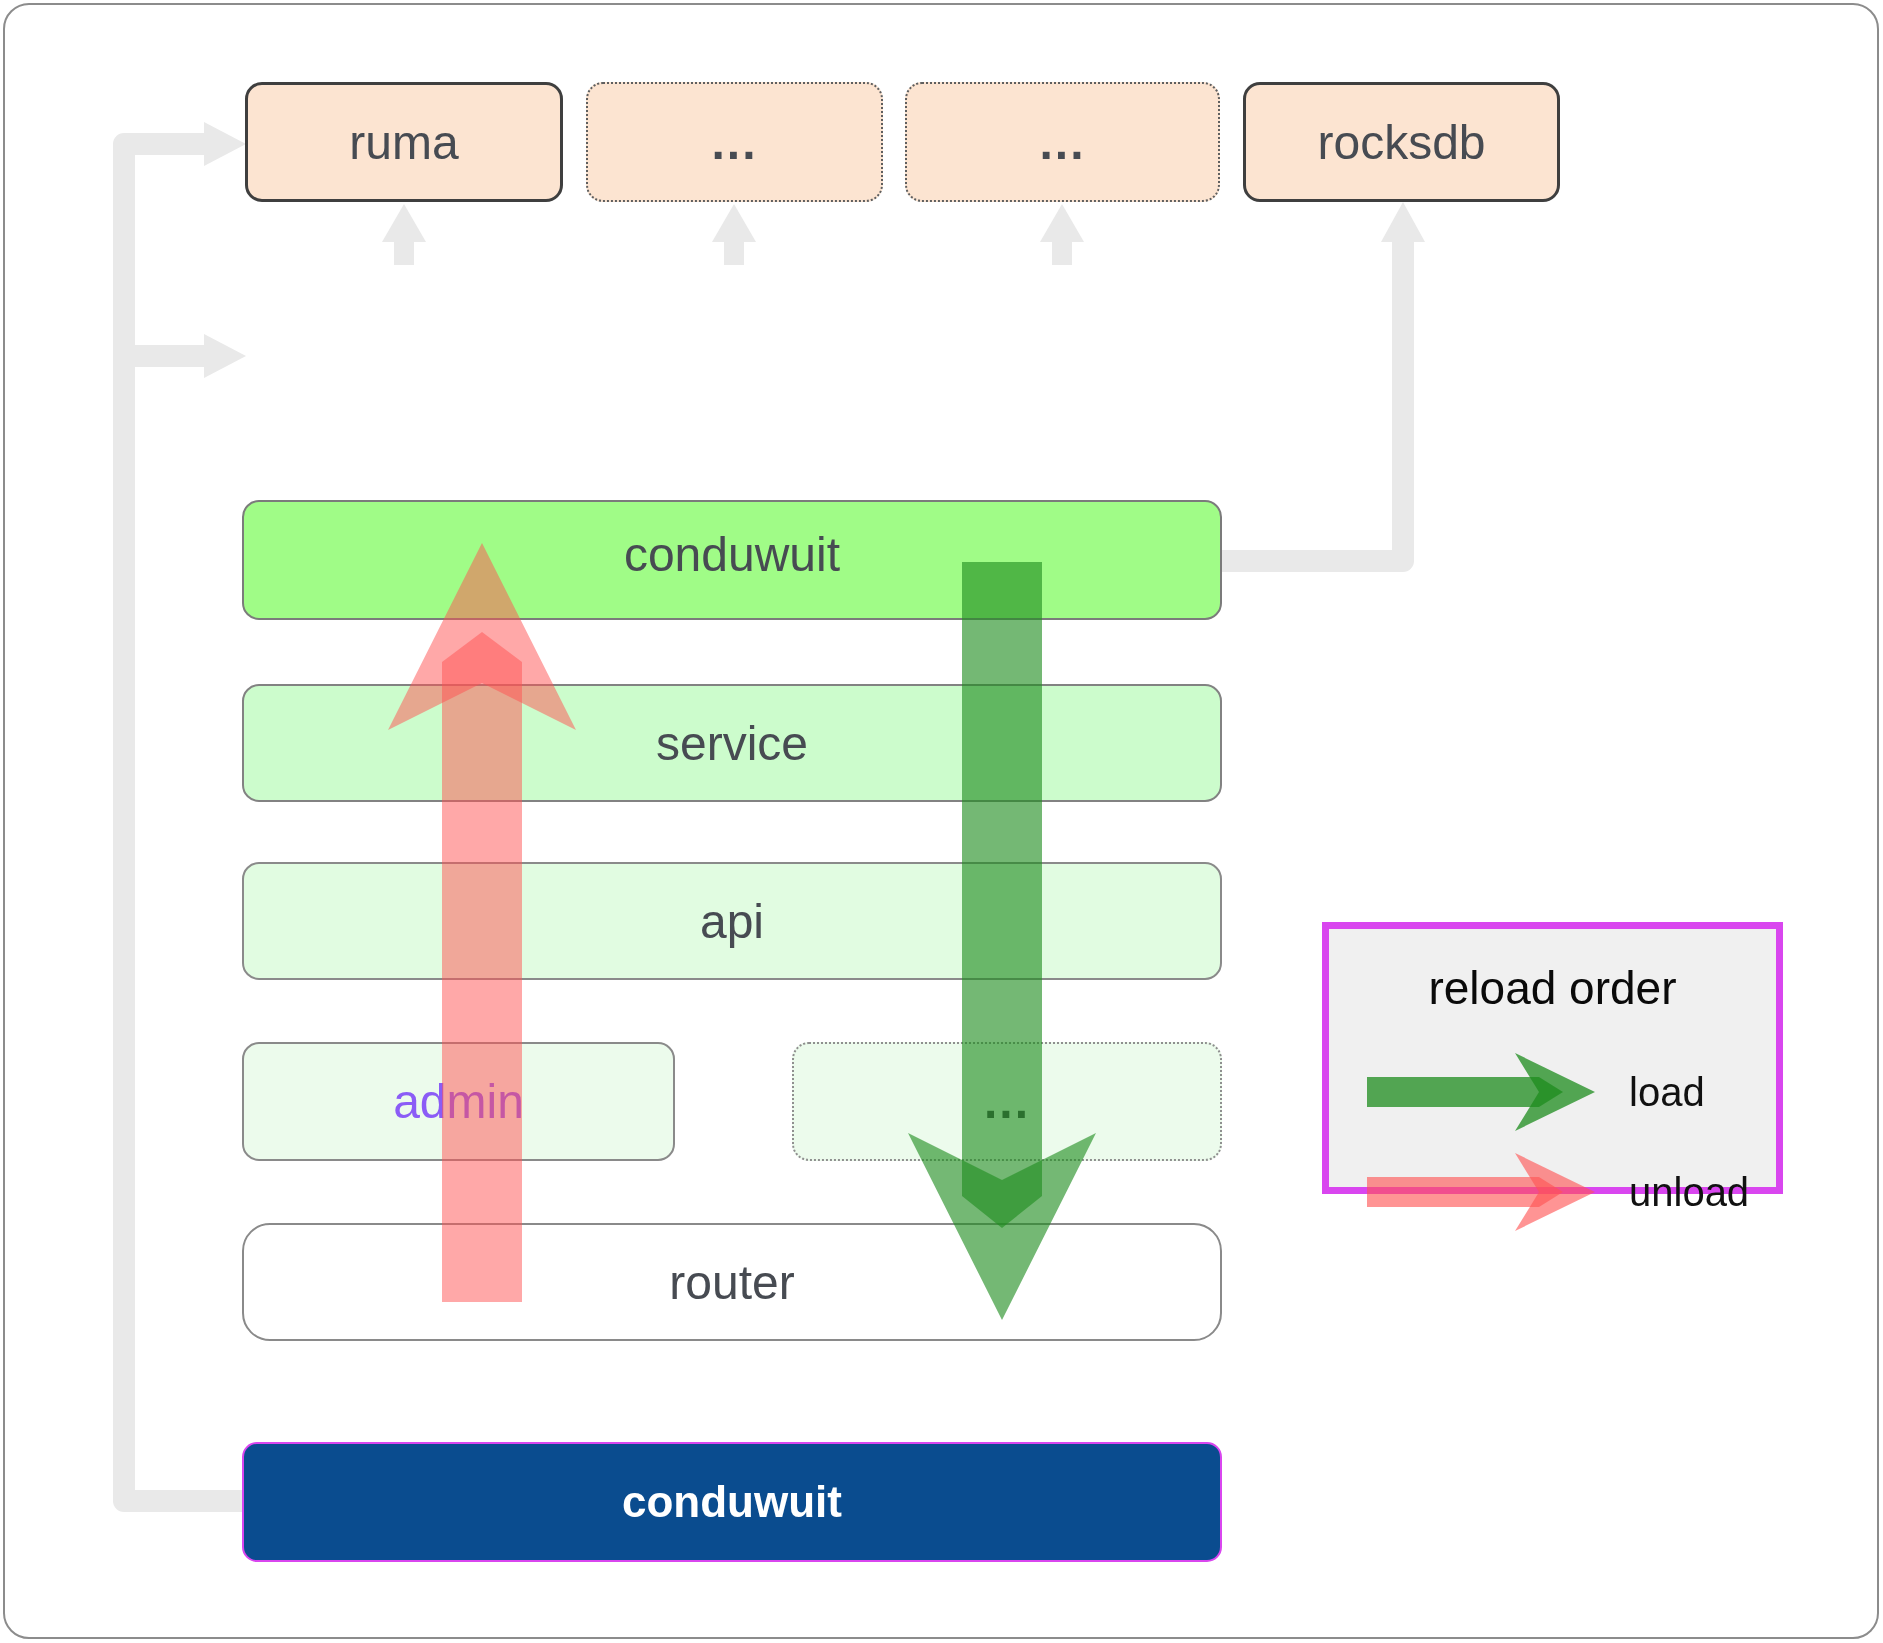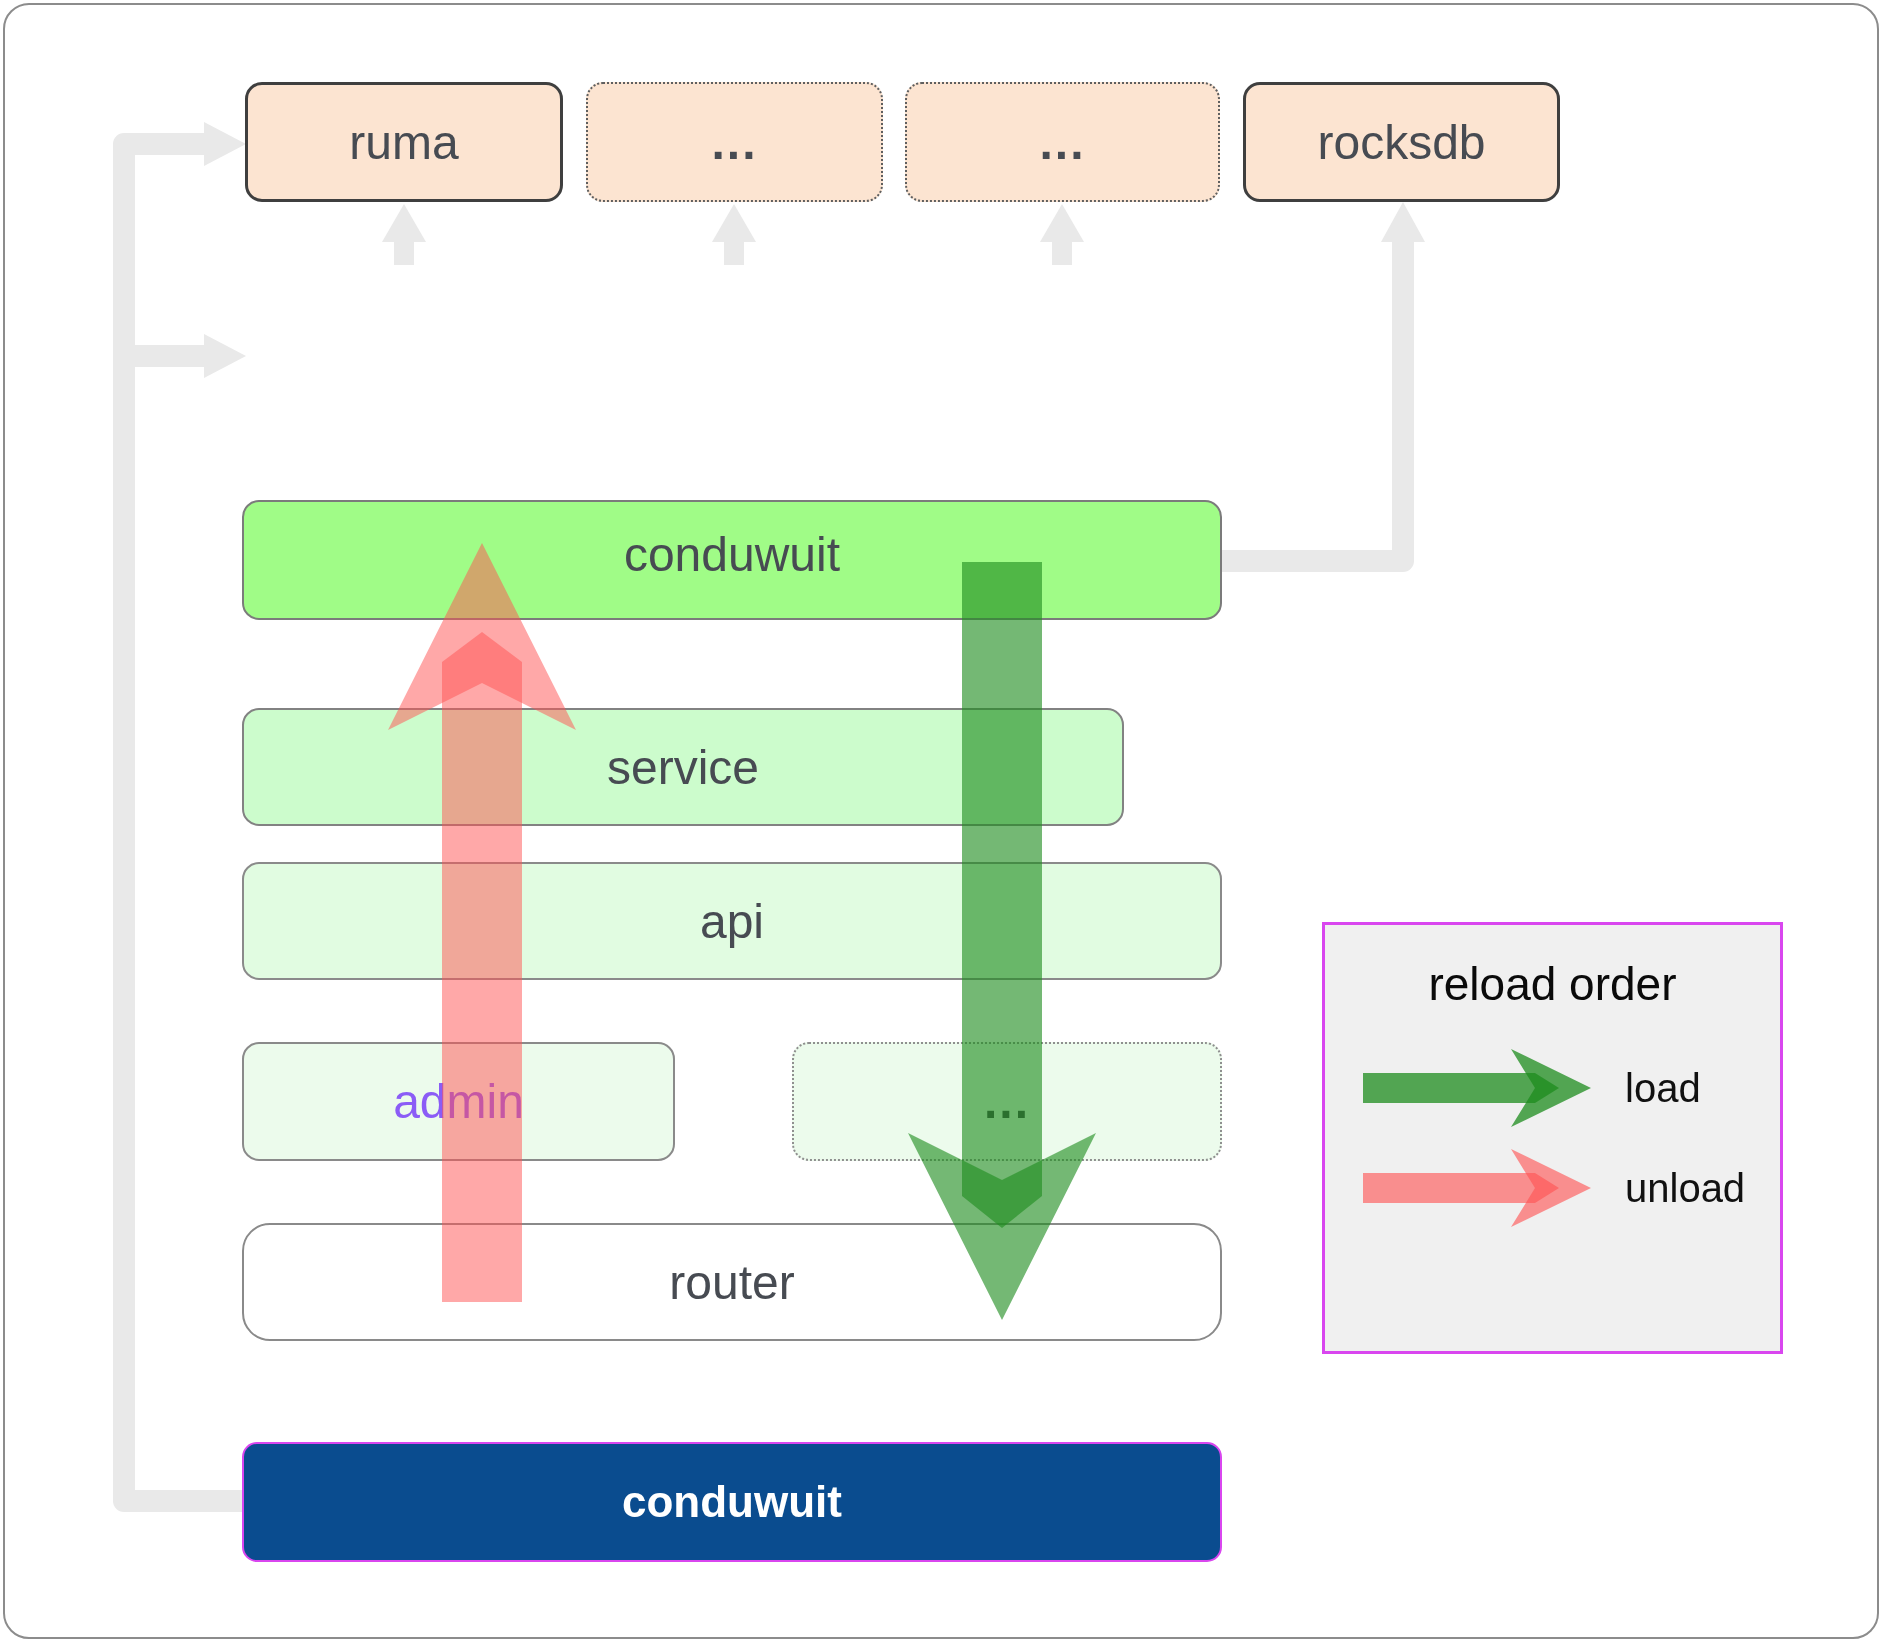--- a/index.html
+++ b/index.html
@@ -25,22 +25,22 @@
   .database{background:#a0fc87;border:2px solid #7b7b7b;}
   .database .lbl{margin-top:-12px;}
   .service{background:#ccfccc;border:2px solid #828282;}
   .api{background:#e1fce1;border:2px solid #8a8a8a;}
   .admin{background:#ecfbec;border:2px solid #8a8a8a;color:#8b5cf6;}
   .admin-dotted{background:#ecfbec;border:2px dotted #8f8f8f;color:#3f4348;font-weight:700;}
   .dots{font-weight:700;letter-spacing:2px;}
   .router{background:#ffffff;border:2px solid #8a8a8a;}
   .app{background:#0a4c8f;border:2px solid #d946ef;color:#ffffff;font-weight:700;font-size:44px;border-radius:15px;}
   .legend{
-    position:absolute;z-index:2;left:1322px;top:922px;width:461px;height:432px;
-    background:#f0f0f0;border:3px solid #d946ef;
+    position:absolute;z-index:2;left:1322px;top:922px;width:461px;height:272px;
+    background:#f0f0f0;border:7px solid #d946ef;
   }
   .legend-title{
     position:absolute;left:0;top:32px;width:100%;text-align:center;
     font-size:46px;color:#0a0a0a;
   }
   .legend-arrow{position:absolute;left:38px;width:240px;height:90px;}
   .legend-label{
     position:absolute;left:300px;width:150px;height:90px;display:flex;align-items:center;
     font-size:40px;color:#111111;
   }
@@ -80,21 +80,21 @@
   </div>
   <div class="node module" style="left:1243px;top:82px;width:317px;height:120px;">
     <span class="lbl">rocksdb</span>
   </div>
 
 
   <div class="node database" style="left:242px;top:500px;width:980px;height:120px;">
     <span class="lbl">conduwuit</span>
   </div>
 
-  <div class="node service" style="left:242px;top:684px;width:882px;height:118px;margin-top:24px;">
+  <div class="node service" style="left:242px;top:684px;width:980px;height:118px;">
     <span class="lbl">service</span>
   </div>
 
   <div class="node api" style="left:242px;top:862px;width:980px;height:118px;">
     <span class="lbl">api</span>
   </div>
 
   <div class="node admin" style="left:242px;top:1042px;width:433px;height:119px;">
     <span class="lbl">admin</span>
   </div>

